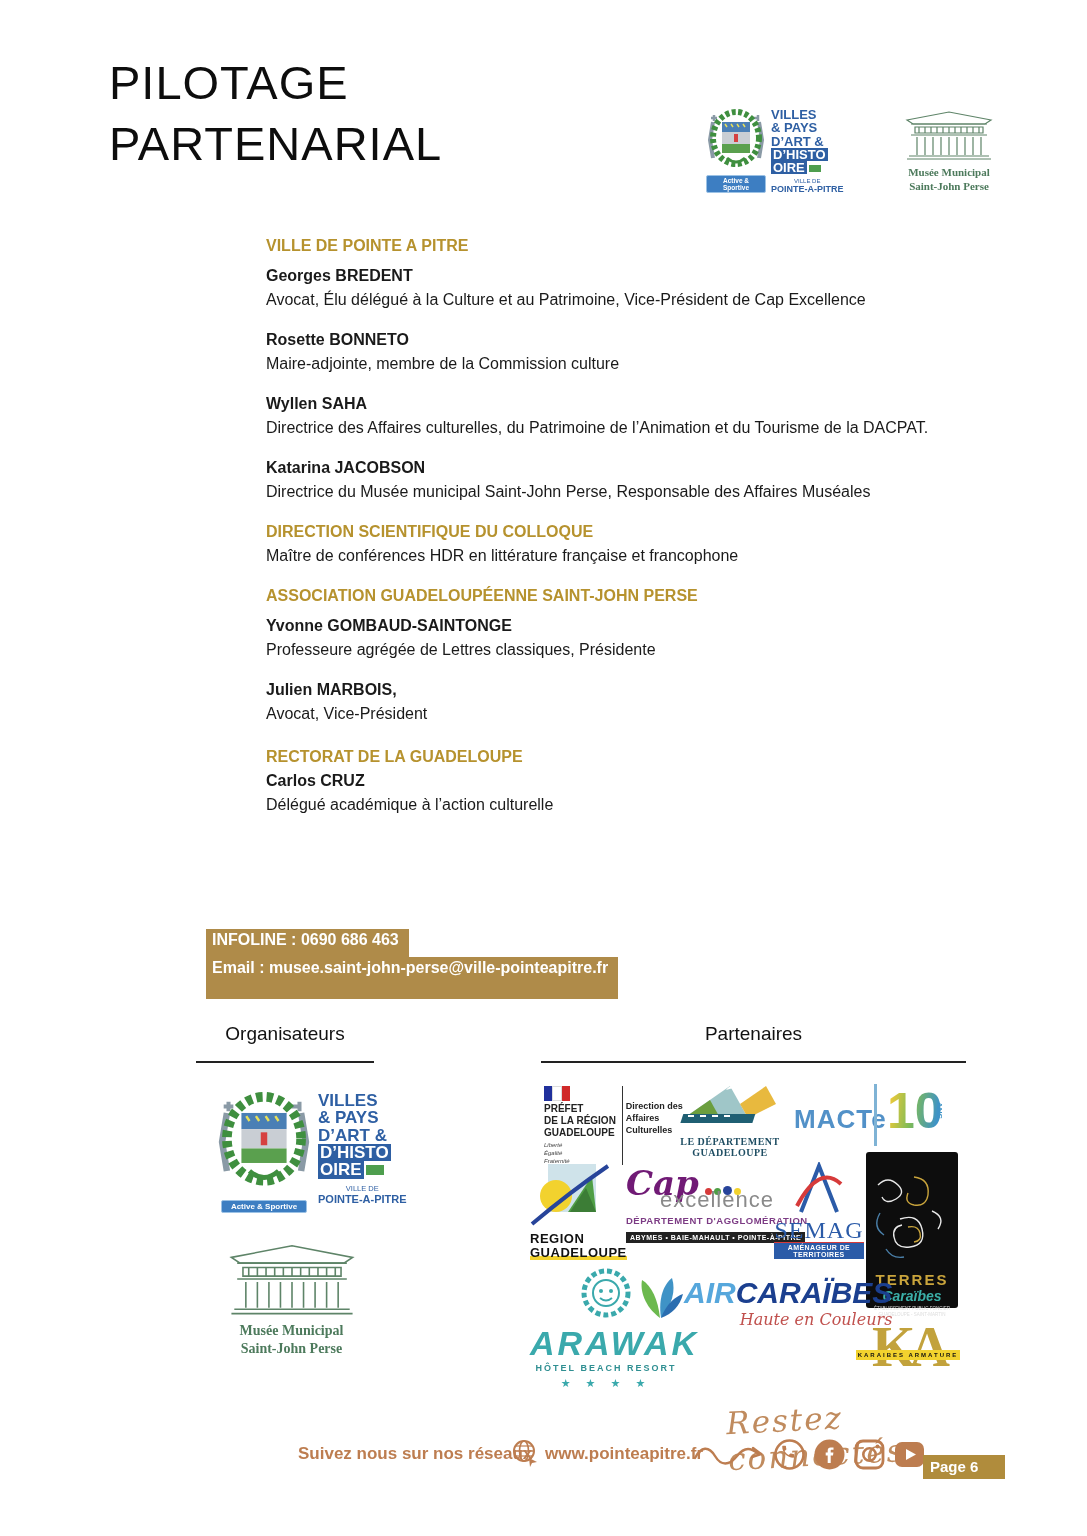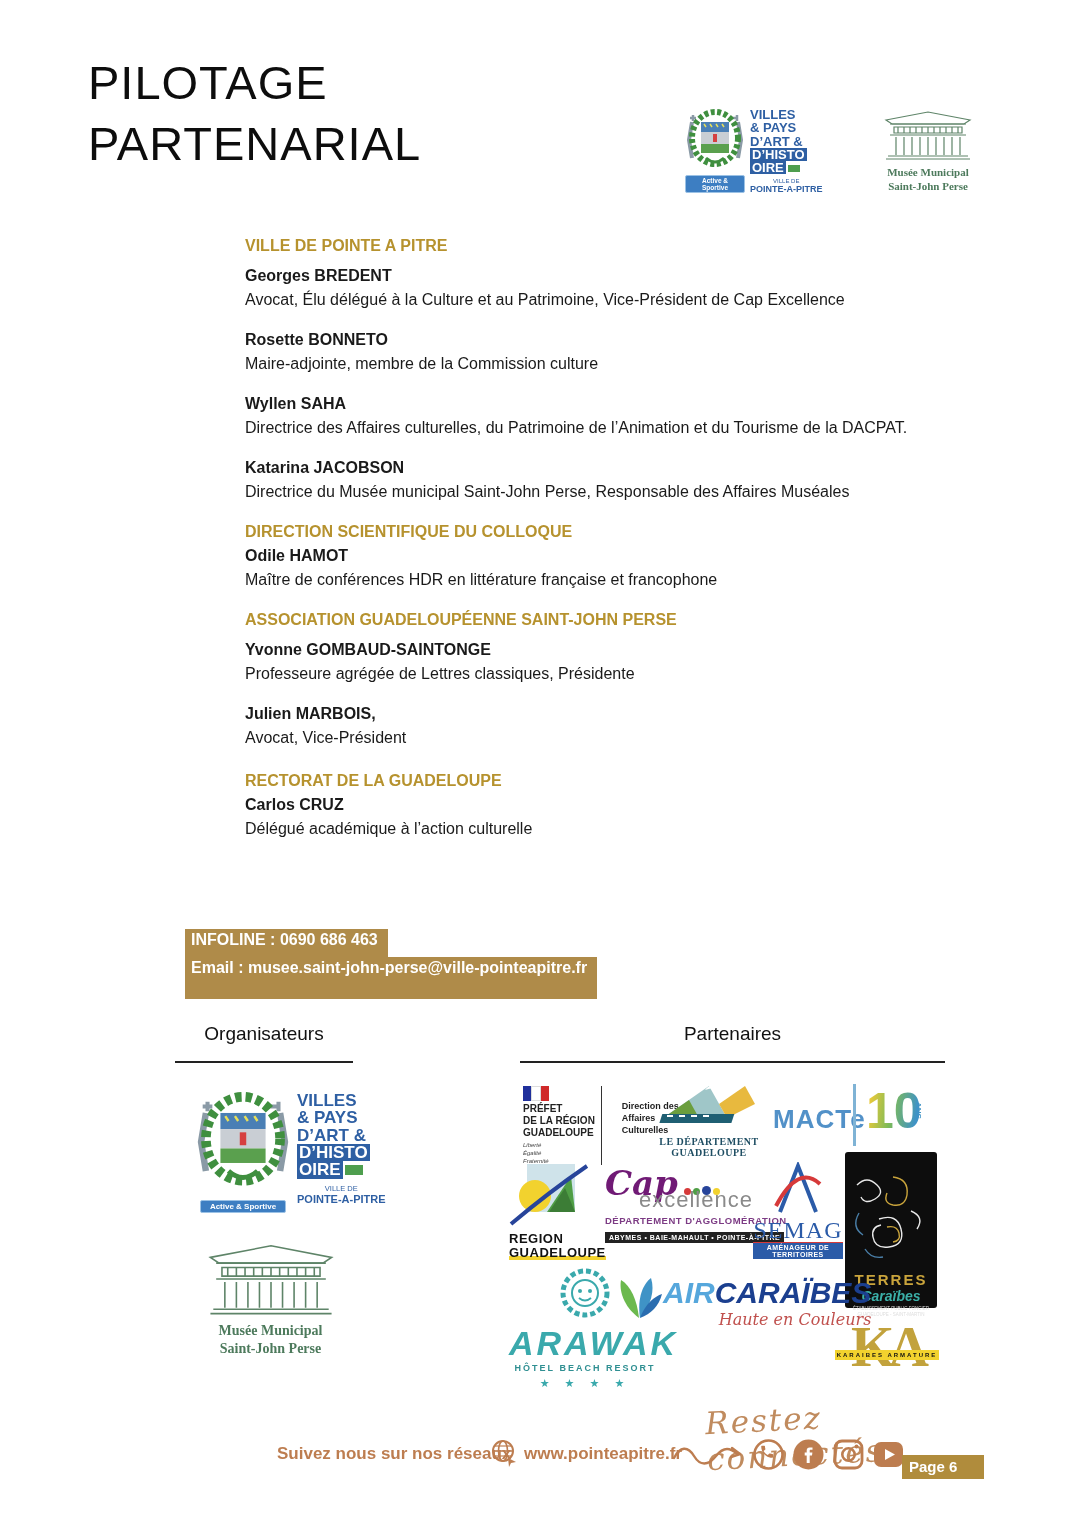--- a/index.html
+++ b/index.html
@@ -1,19 +1,19 @@
 <!DOCTYPE html>
 <html><head>
 <meta charset="utf-8">
 <style>
   * { margin:0; padding:0; box-sizing:border-box; }
   html,body { background:#fff; }
   .page {
     position:relative; width:984px; height:1536px; background:#fff;
-    font-family:"Liberation Sans", sans-serif; color:#1a1a1a; overflow:hidden;
+    font-family:"Liberation Sans", sans-serif; color:#1a1a1a; overflow:hidden;margin-left:21px;
   }
   
   .title { position:absolute; left:88px; top:52px; font-size:47px; line-height:61px;
            font-weight:400; color:#0d0d0d; letter-spacing:1px; }
   
   .hdr-logos { position:absolute; left:684px; top:108px; display:flex; gap:16px; align-items:flex-start; }
   .crest-block { display:flex; gap:4px; }
   .crest-left { display:flex; flex-direction:column; align-items:center; }
   .vp-lines { font-weight:bold; color:#2e5fa3; line-height:1.02; }
   .vp-lines .blk { background:#2e5fa3; color:#fff; padding:0 2px; display:inline-block; }
@@ -38,21 +38,21 @@
          font-size:16px; line-height:22px; padding:0 10px 20px 6px; white-space:nowrap; }
   
   .colhead { position:absolute; top:1022px; text-align:center; font-size:19px; line-height:24px;
              color:#111; border-bottom:2px solid #222; padding-bottom:15px; }
   
   .org-crest { position:absolute; left:193px; top:1088px; }
   .org-musee { position:absolute; left:188px; top:1240px; width:165px; text-align:center; }
   
   .partners { position:absolute; left:505px; top:1078px; width:450px; height:330px; }
   .plogo { position:absolute; }
-  .prefet { display:flex; gap:20px; }
+  .prefet { display:flex; gap:3px; }
   .prefet .gov { border-right:1.5px solid #333; padding-right:6px; }
   .flag { display:flex; width:26px; height:15px; margin-bottom:2px; }
   .flag div { flex:1; }
   .prefet .nm { font-weight:bold; font-size:10px; line-height:12px; color:#222; }
   .prefet .motto { font-style:italic; font-size:6px; line-height:8px; color:#444; margin-top:2px; }
   .prefet .dac { font-weight:bold; font-size:9px; line-height:12px; color:#222; padding-top:14px; }
   .dept-txt { font-family:"Liberation Serif", serif; font-weight:bold; color:#1f4e63;
               font-size:10px; line-height:11px; text-align:center; letter-spacing:.5px; }
   .macte { font-weight:bold; font-size:26px; color:#5291c8; letter-spacing:1px; }
   .dix { display:flex; align-items:flex-start; gap:10px; }
@@ -197,21 +197,20 @@
         <div class="rl">Directrice des Affaires culturelles, du Patrimoine de l’Animation et du Tourisme de la DACPAT.</div>
       </div>
       <div class="person">
         <div class="nm">Katarina JACOBSON</div>
         <div class="rl">Directrice du Musée municipal Saint-John Perse, Responsable des Affaires Muséales</div>
       </div>
     </div>
     <div class="sec tight">
       <h3>DIRECTION SCIENTIFIQUE DU COLLOQUE</h3>
       <div class="person">
-        <div class="nm">Odile HAMOT</div>
         <div class="rl">Maître de conférences HDR en littérature française et francophone</div>
       </div>
     </div>
     <div class="sec">
       <h3>ASSOCIATION GUADELOUPÉENNE SAINT-JOHN PERSE</h3>
       <div class="person">
         <div class="nm">Yvonne GOMBAUD-SAINTONGE</div>
         <div class="rl">Professeure agrégée de Lettres classiques, Présidente</div>
       </div>
       <div class="person">

